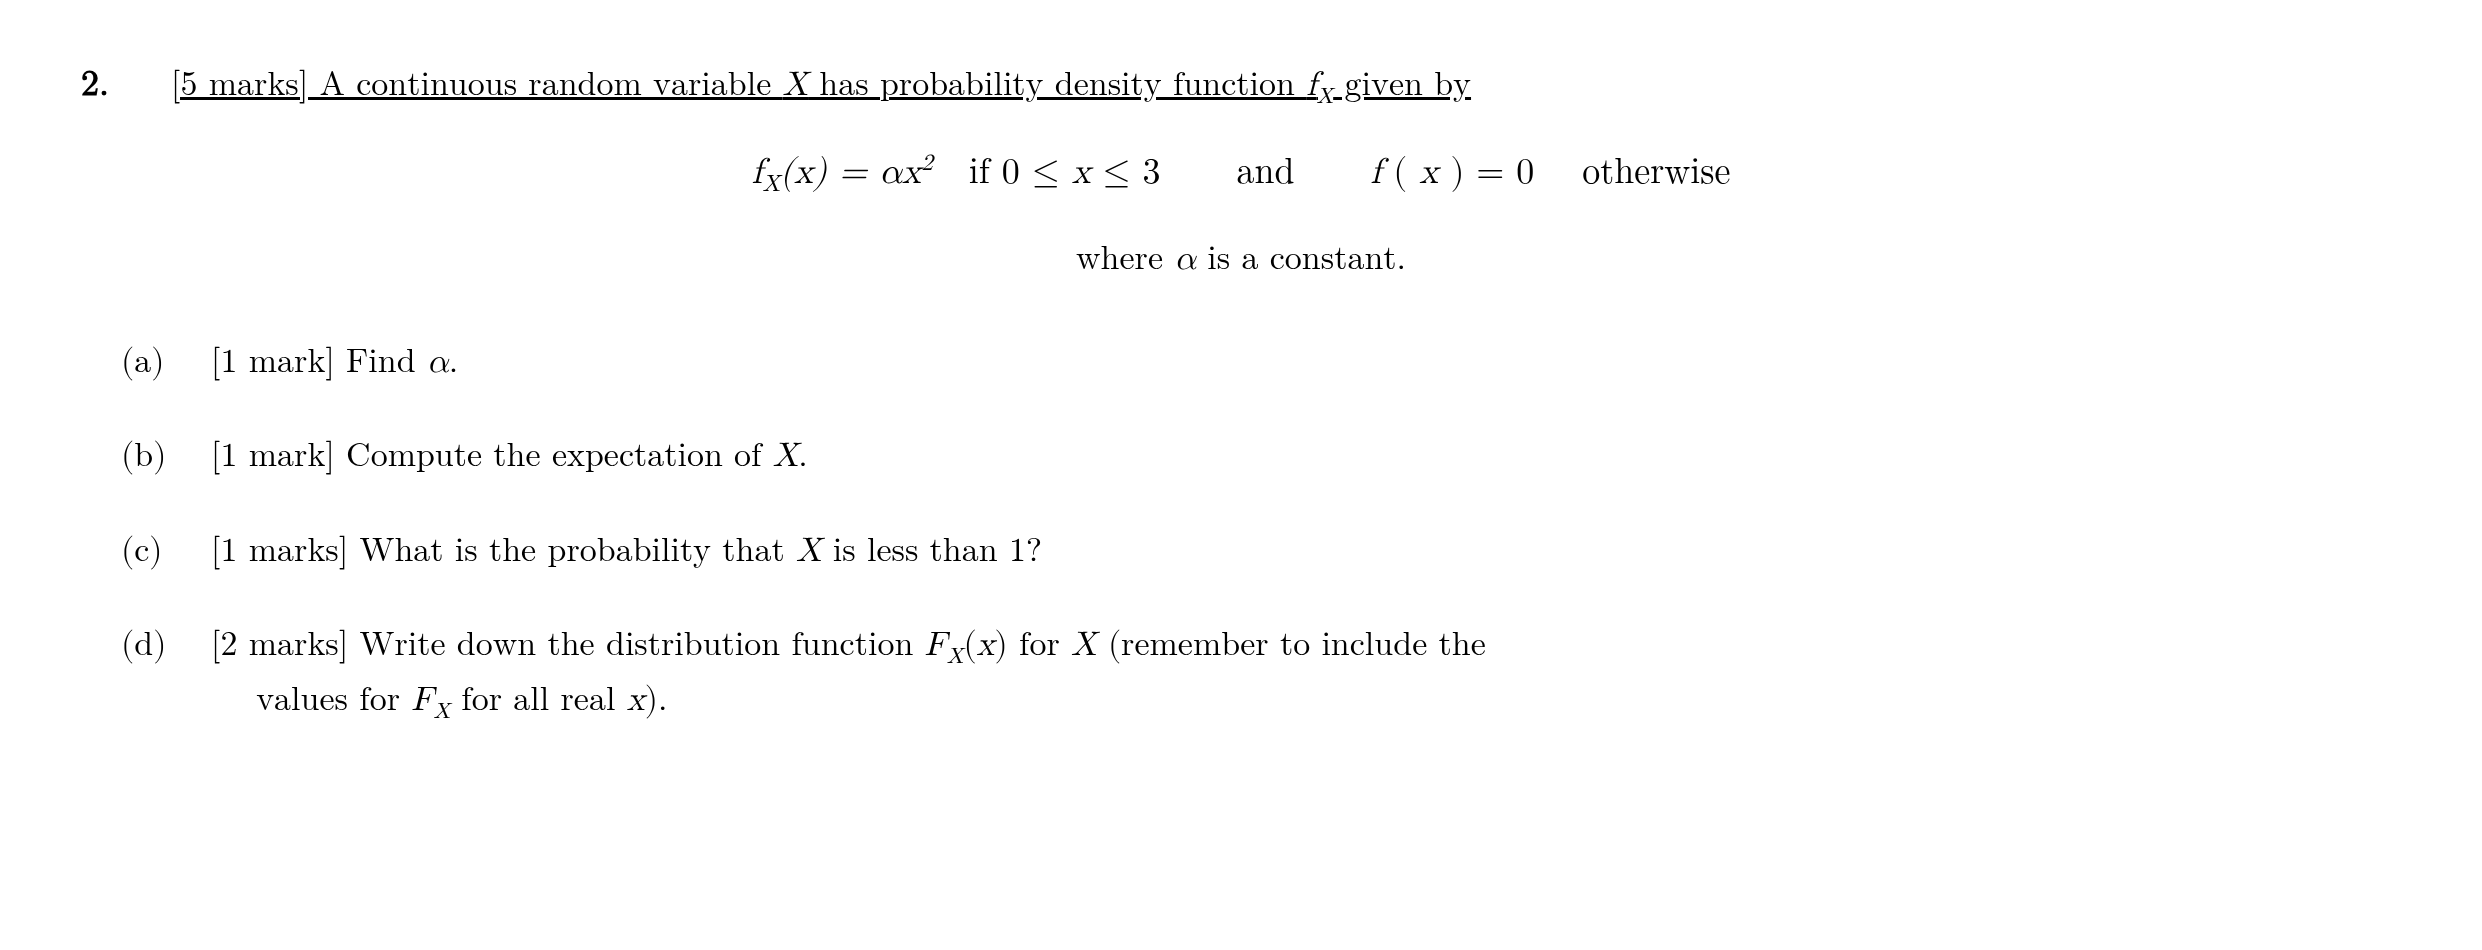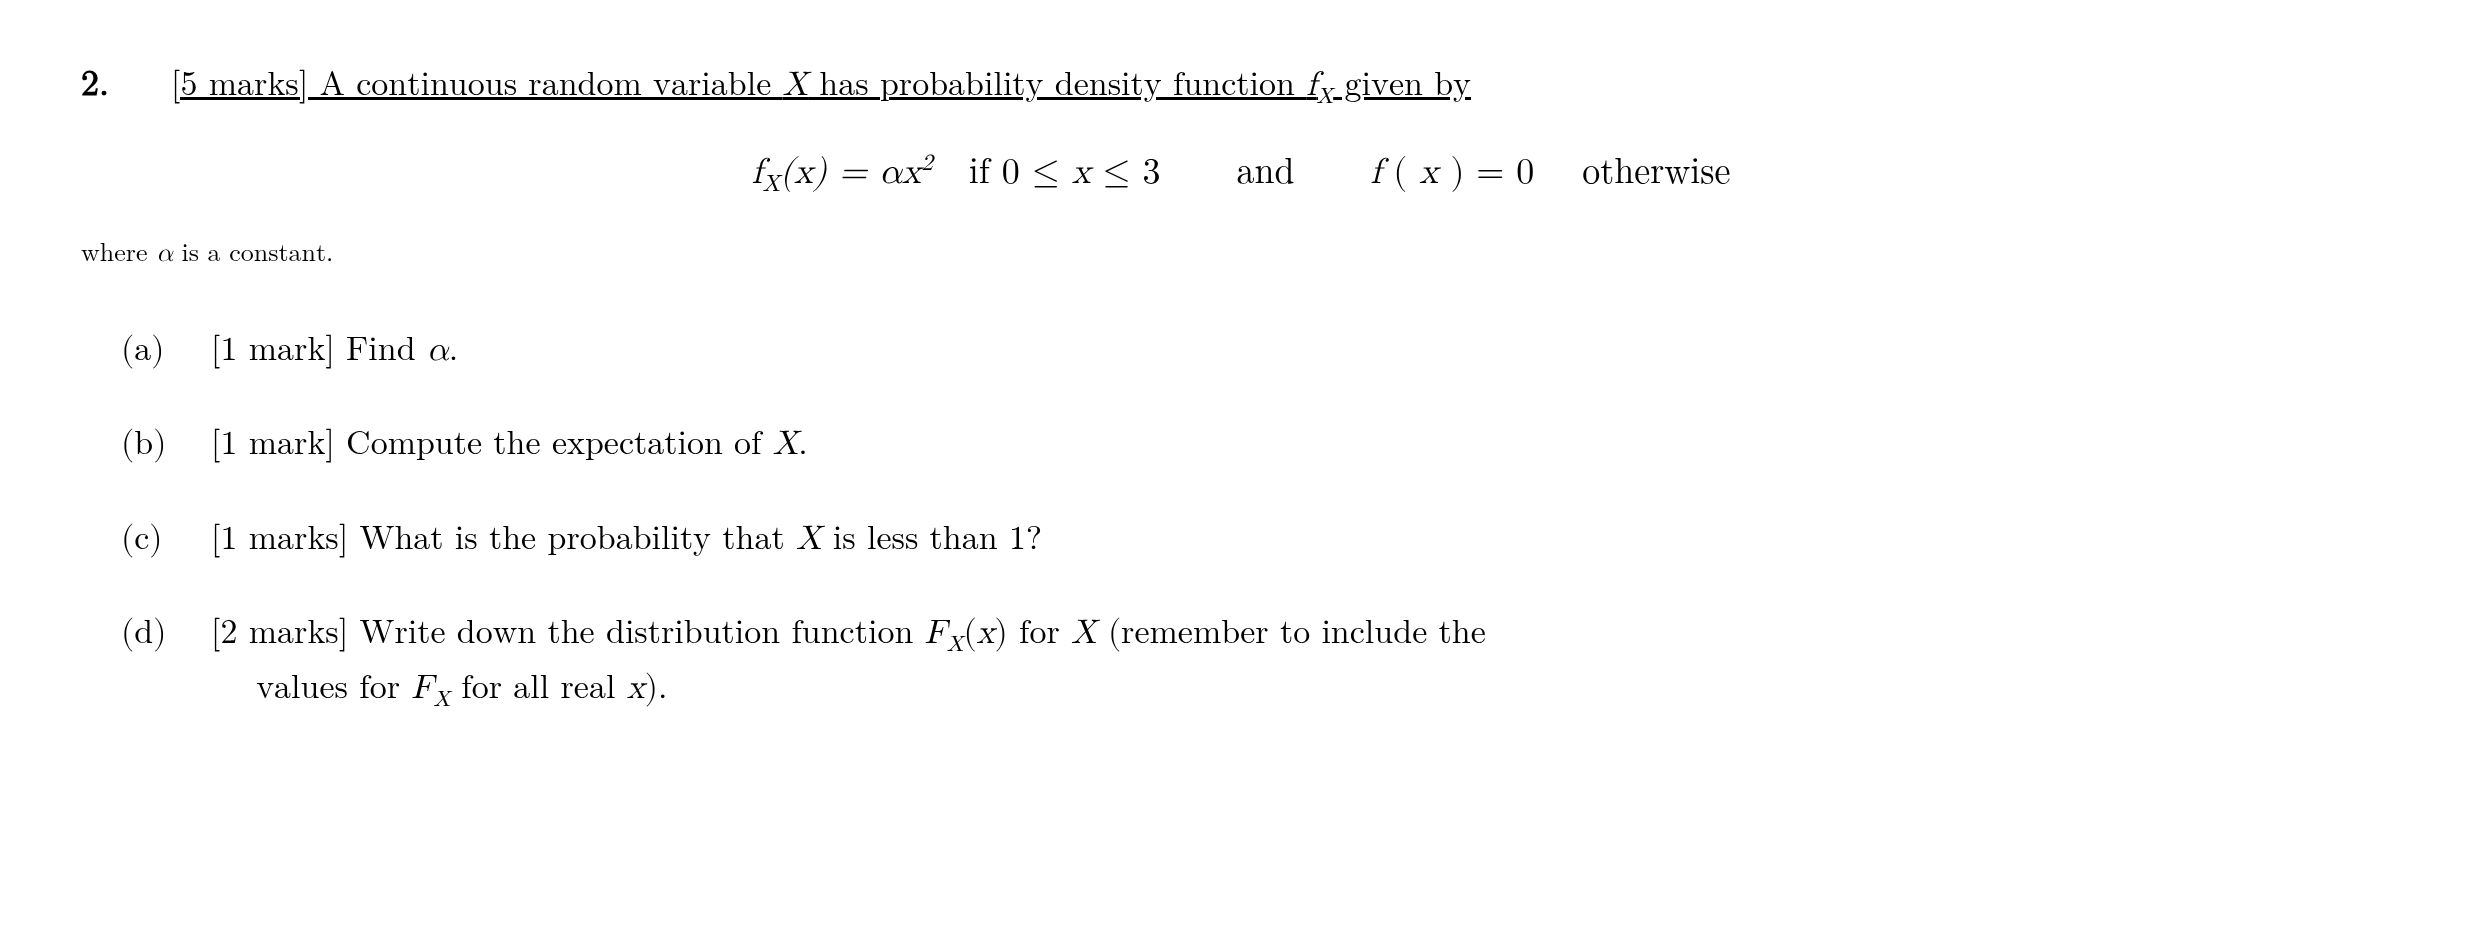--- a/index.html
+++ b/index.html
@@ -51,23 +51,24 @@
       font-size: 36px;
     }
 
     .formula-part {
       display: flex;
       align-items: baseline;
       gap: 12px;
     }
 
     .where-line {
-      font-size: 26px;
+      font-size: 34px;
       margin-bottom: 50px;
       line-height: 1.5;
+      text-align: center;
     }
 
     .sub-questions {
       margin-left: 40px;
     }
 
     .sub-question {
       display: flex;
       align-items: baseline;
       gap: 30px;

